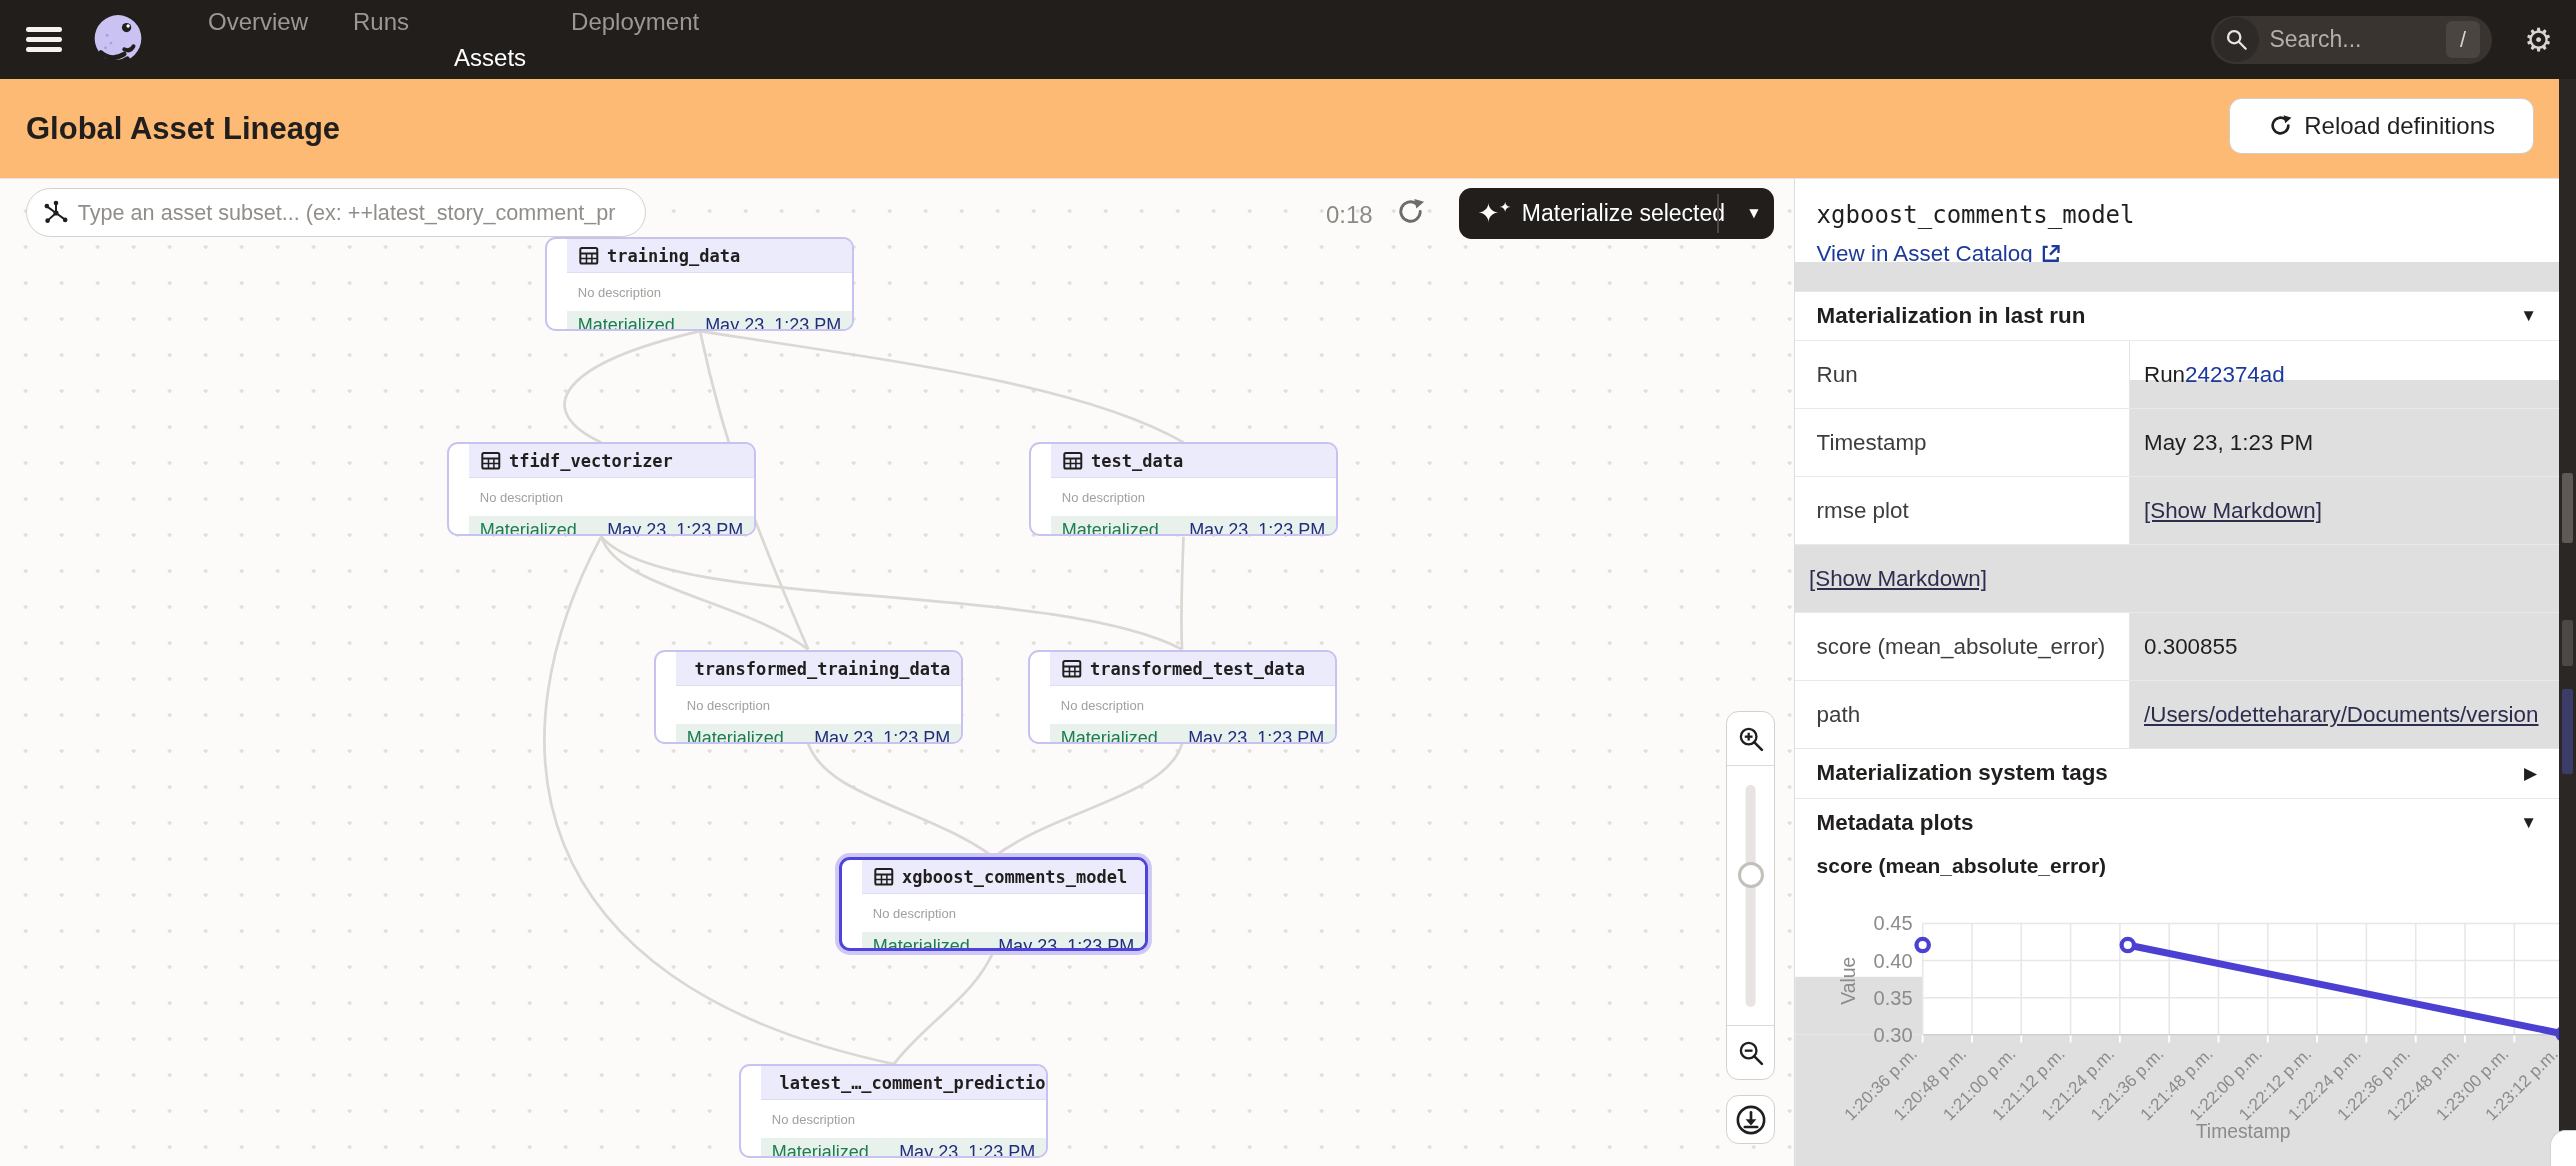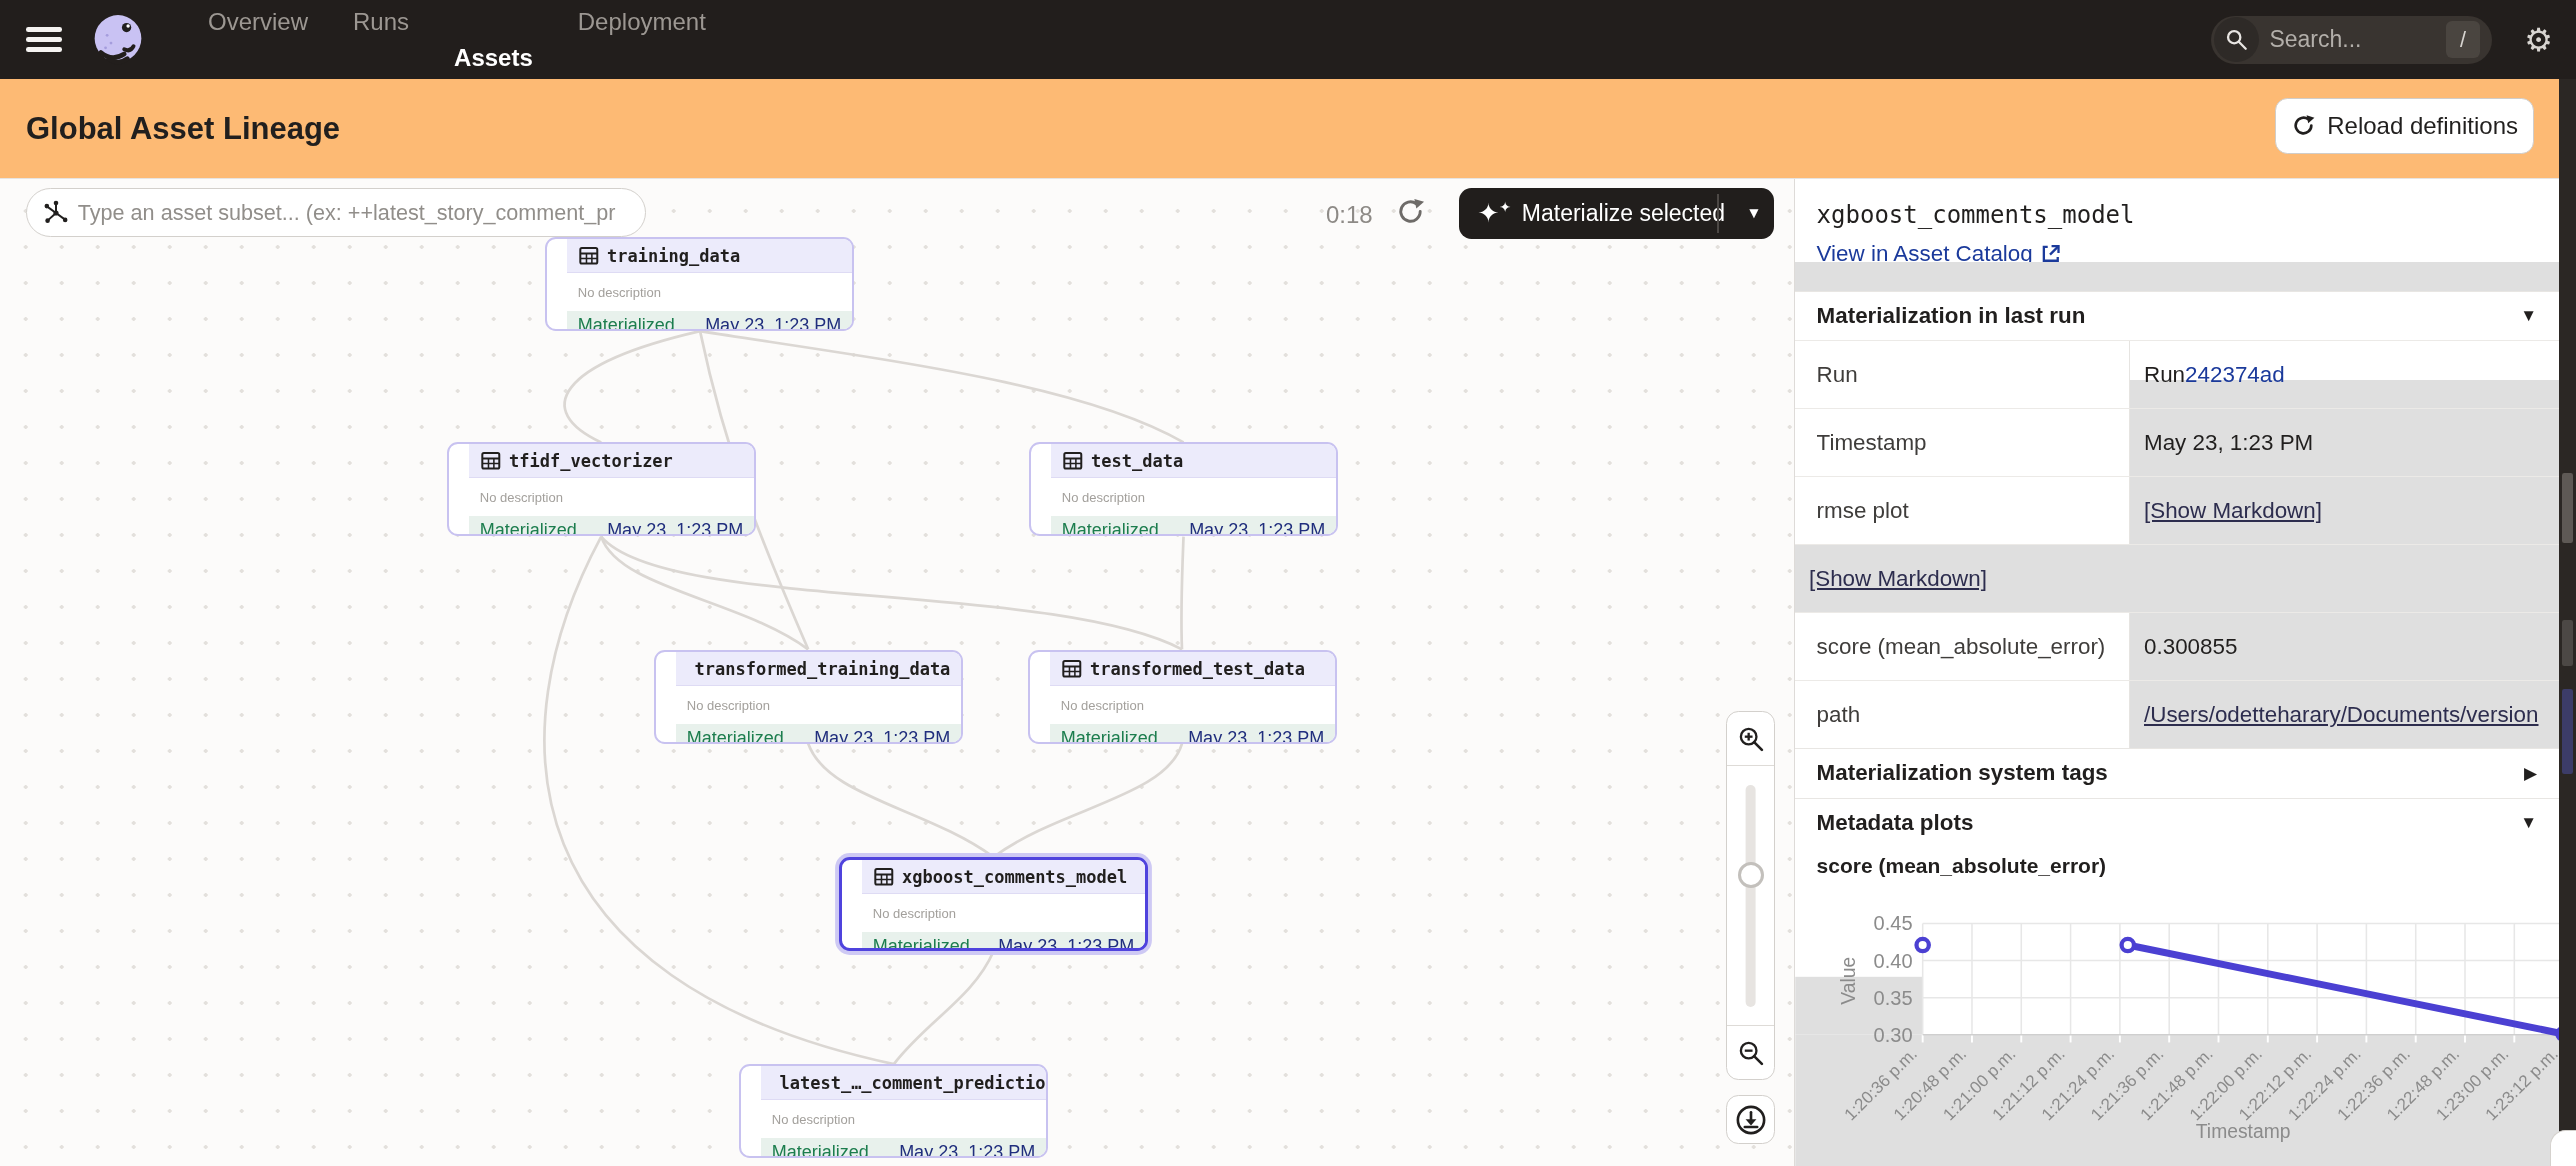--- a/index.html
+++ b/index.html
@@ -6,33 +6,33 @@
   html,body { width:2576px; height:1167px; overflow:hidden; }
   body { font-family:"Liberation Sans", sans-serif; background:#ffffff; position:relative; color:#211f1e; }
 
   
   .topnav { position:absolute; left:0; top:0; width:2576px; height:79px; background:#221e1c; display:flex; align-items:center; }
   .hamburger { width:36px; height:26px; margin-left:26px; display:flex; flex-direction:column; justify-content:space-between; cursor:pointer; }
   .hamburger span { display:block; height:5.4px; border-radius:2.3px; background:#f5f3f1; }
   .logo { width:56px; height:56px; margin-left:28px; }
   .nav-items { display:flex; gap:45px; margin-left:62px; }
   .nav-item { font-size:24px; color:#9c9792; cursor:pointer; }
-  .nav-item.active { color:#ffffff; font-weight:700;margin-top:36px; }
+  .nav-item.active { color:#ffffff; font-weight:400;margin-top:36px; }
   .nav-right { margin-left:auto; display:flex; align-items:center; margin-right:23px; }
   .searchbox { width:281px; height:48px; background:#393430; border-radius:25px; display:flex; align-items:center; position:relative; }
   .searchbox .mag { width:45px; height:45px; margin-left:2.3px; border-radius:50%; background:#2e2a27; display:flex; align-items:center; justify-content:center; }
   .searchbox input { background:transparent; border:none; outline:none; color:#cfccc8; font-size:23px; width:147px; margin-left:10.8px; font-family:"Liberation Sans",sans-serif; }
   .searchbox input::placeholder { color:#b3afaa; }
   .slash-badge { position:absolute; right:12.4px; width:34px; height:37px; background:#4a4540; border-radius:6.2px; color:#d8d5d1; font-size:21.6px; display:flex; align-items:center; justify-content:center; }
   .gear { margin-left:32px; font-size:32px; color:#d8d5d1; cursor:pointer; line-height:1; }
 
   
   .pagehead { position:absolute; left:0; top:79px; width:2576px; height:100px; background:#fdba74; border-bottom:1.5px solid #e7e4e1; display:flex; align-items:center; }
   .page-title { font-size:31px; font-weight:700; margin-left:26px; color:#211f1e; }
-  .reload-btn { position:absolute; right:42px; top:18.5px; height:56px; padding:0 15px; background:#ffffff; border:1.5px solid #d0cdc9; border-radius:12.4px; display:flex; align-items:center; gap:10.8px; font-size:24px; color:#211f1e; cursor:pointer; }
+  .reload-btn { position:absolute; right:42px; top:18.5px; height:56px; padding:0 38px; background:#ffffff; border:1.5px solid #d0cdc9; border-radius:12.4px; display:flex; align-items:center; gap:10.8px; font-size:24px; color:#211f1e; cursor:pointer; }
 
   
   .graph-pane { position:absolute; left:0; top:179px; width:1794px; height:987px; background-color:#fcfbfa;
     background-image: radial-gradient(circle, #e3e0dc 1.9px, transparent 2px); background-size:36px 36px; background-position:7.7px 14px; overflow:hidden; }
   .edges { position:absolute; left:0; top:0; z-index:1; }
 
   .gtoolbar { position:absolute; left:0; top:0; width:100%; height:70px; z-index:5; }
   .subset-input { position:absolute; left:26px; top:9.3px; width:620px; height:49px; background:#fff; border:1.5px solid #d3d0cc; border-radius:25px; display:flex; align-items:center; }
   .subset-input .op-icon { margin-left:15.5px; }
   .subset-input input { border:none; outline:none; font-size:21.6px; color:#5a5856; width:541px; margin-left:9.3px; background:transparent; font-family:"Liberation Sans",sans-serif;}

